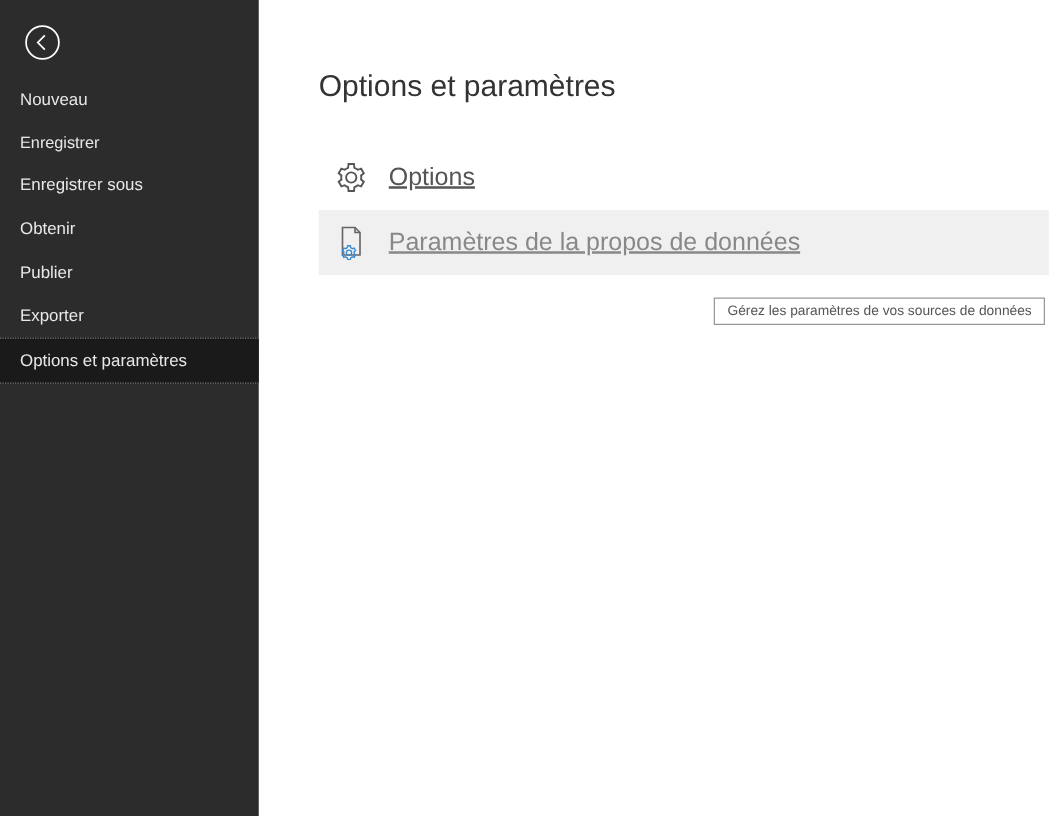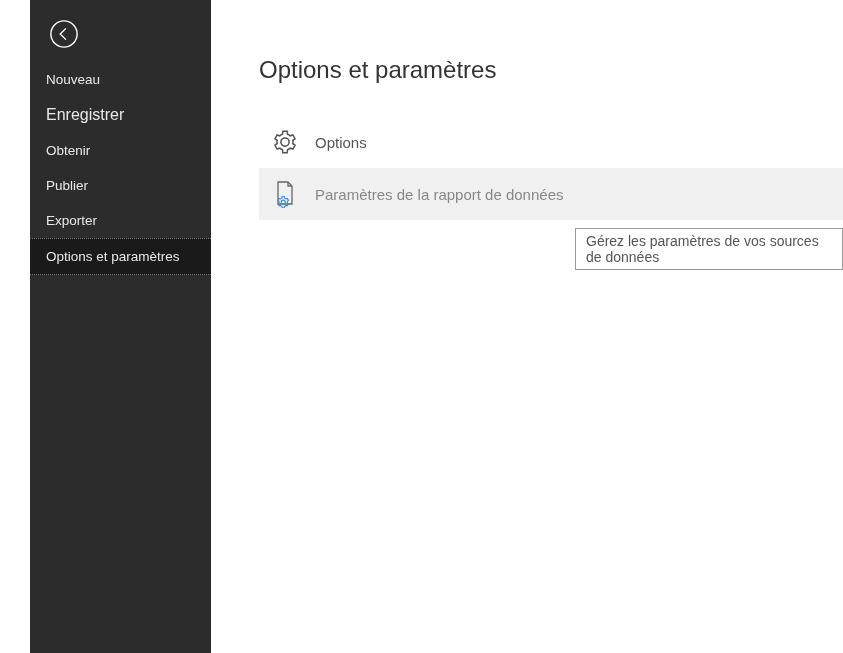--- a/index.html
+++ b/index.html
@@ -16,21 +16,20 @@
       overflow: hidden;
     }
     .sidebar {
       width: 207px;
       height: 100%;
       background: #2c2c2c;
       color: #ffffff;
       display: flex;
       flex-direction: column;
       position: relative;
-      margin-left: 30px;
     }
     .back-button {
       width: 40px;
       height: 40px;
       margin: 14px 0 8px 14px;
       display: flex;
       align-items: center;
       justify-content: center;
       cursor: pointer;
     }
@@ -43,21 +42,21 @@
       flex-direction: column;
     }
     .sidebar-item {
       padding: 10px 16px;
       font-size: 13.5px;
       font-weight: 300;
       cursor: pointer;
       color: #e8e8e8;
     }
     .sidebar-item.small {
-      font-size: 16px;
+      font-size: 13px;
       padding: 9px 16px;
     }
     .sidebar-item.selected {
       background: #1a1a1a;
       border-top: 1px dotted #777;
       border-bottom: 1px dotted #777;
     }
     .sidebar-bottom {
       position: absolute;
       bottom: 0;
@@ -86,51 +85,53 @@
     }
     .option-icon {
       width: 28px;
       height: 28px;
       margin-right: 16px;
       display: flex;
       align-items: center;
       justify-content: center;
     }
     .option-label {
-      font-size: 15px;
+      font-size: 20px;
       color: #555;
       font-weight: 400;
+      text-decoration: underline;
     }
     .option-row.hover .option-label {
       color: #888;
     }
     .tooltip {
       position: absolute;
-      top: 228px;
+      top: 238px;
       left: 364px;
       border: 1px solid #999;
       background: #ffffff;
       padding: 4px 10px;
-      font-size: 14px;
+      font-size: 11px;
       color: #555;
     }
   </style>
 </head>
 <body>
 
 <div class="sidebar">
   <div class="back-button">
     <svg viewBox="0 0 32 32">
       <circle cx="16" cy="16" r="14" fill="none" stroke="#ffffff" stroke-width="1.5"></circle>
       <path d="M 18 10 L 12 16 L 18 22" fill="none" stroke="#ffffff" stroke-width="1.5"></path>
     </svg>
   </div>
   <div class="sidebar-items">
     <div class="sidebar-item"><span>Nouveau</span></div>
     <div class="sidebar-item small"><span>Enregistrer</span></div>
+    <div class="sidebar-item"><span>Enregistrer sous</span></div>
     <div class="sidebar-item"><span>Obtenir</span></div>
     <div class="sidebar-item"><span>Publier</span></div>
     <div class="sidebar-item"><span>Exporter</span></div>
     <div class="sidebar-item selected"><span>Options et paramètres</span></div>
   </div>
   <div class="sidebar-bottom">
   </div>
 </div>
 
 <div class="main">
@@ -150,17 +151,17 @@
     <div class="option-icon">
       <svg viewBox="0 0 24 28" width="24" height="28">
         <path fill="none" stroke="#666" stroke-width="1.3" d="M5 2 h10 l4 4 v18 h-14 z"></path>
         <path fill="none" stroke="#666" stroke-width="1.3" d="M15 2 v4 h4"></path>
         <g transform="translate(3,15) scale(0.6)">
           <path fill="none" stroke="#3b8bd4" stroke-width="1.8" d="M12 8.5a3.5 3.5 0 1 0 0 7 3.5 3.5 0 0 0 0-7z"></path>
           <path fill="none" stroke="#3b8bd4" stroke-width="1.8" d="M19 12c0-.5-.05-.98-.14-1.44l1.9-1.5-1.9-3.3-2.28.78a7.3 7.3 0 0 0-2.43-1.4L13.85 2.6h-3.7l-.3 2.54a7.3 7.3 0 0 0-2.43 1.4l-2.28-.78-1.9 3.3 1.9 1.5c-.09.46-.14.94-.14 1.44s.05.98.14 1.44l-1.9 1.5 1.9 3.3 2.28-.78a7.3 7.3 0 0 0 2.43 1.4l.3 2.54h3.7l.3-2.54a7.3 7.3 0 0 0 2.43-1.4l2.28.78 1.9-3.3-1.9-1.5c.09-.46.14-.94.14-1.44z"></path>
         </g>
       </svg>
     </div>
-    <div class="option-label">Paramètres de la rapport de données</div>
+    <div class="option-label">Paramètres de la propos de données</div>
   </div>
 
   <div class="tooltip">Gérez les paramètres de vos sources de données</div>
 </div>
 
 </body></html>

